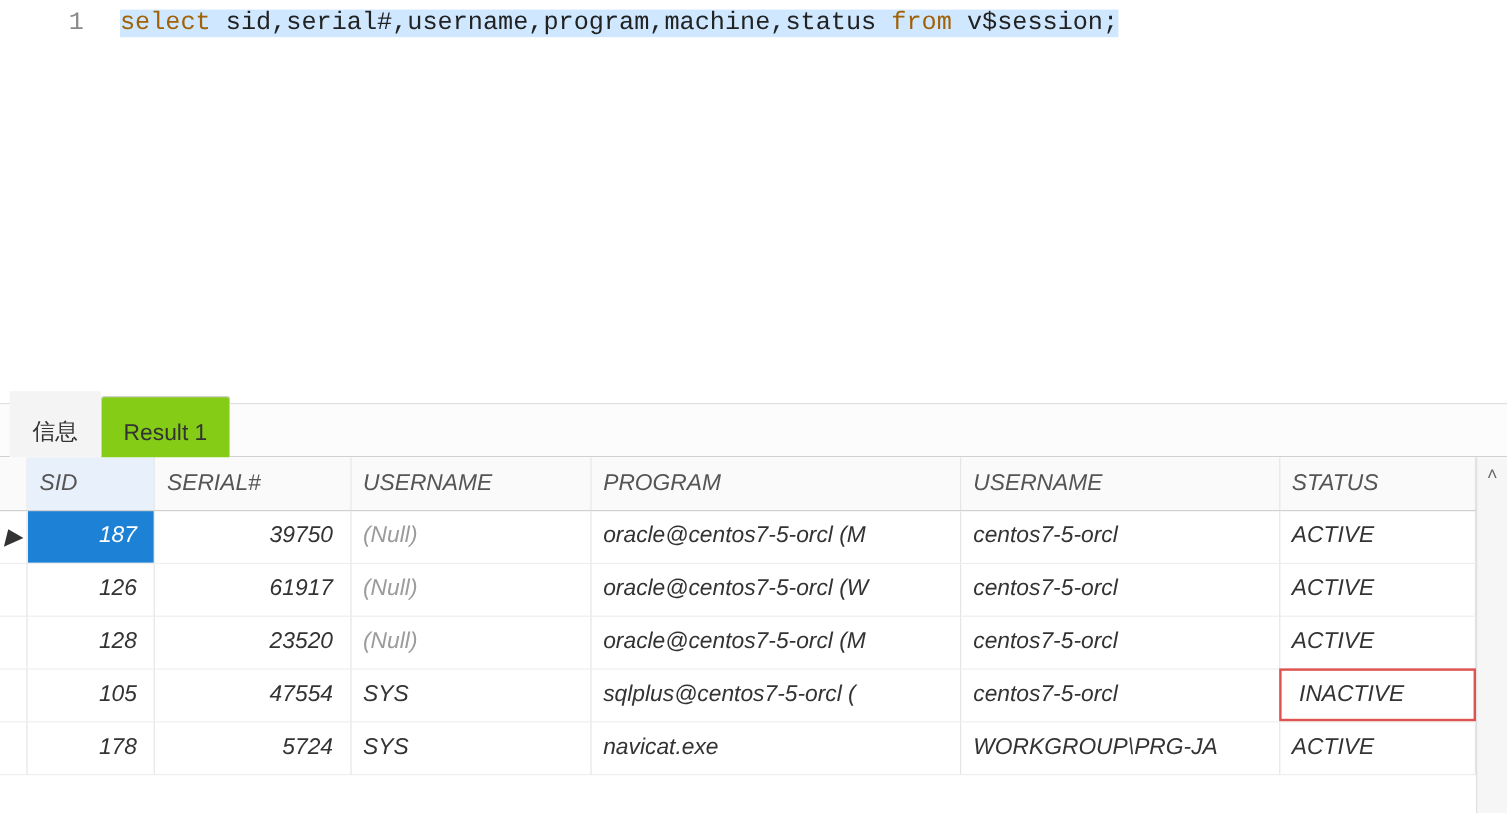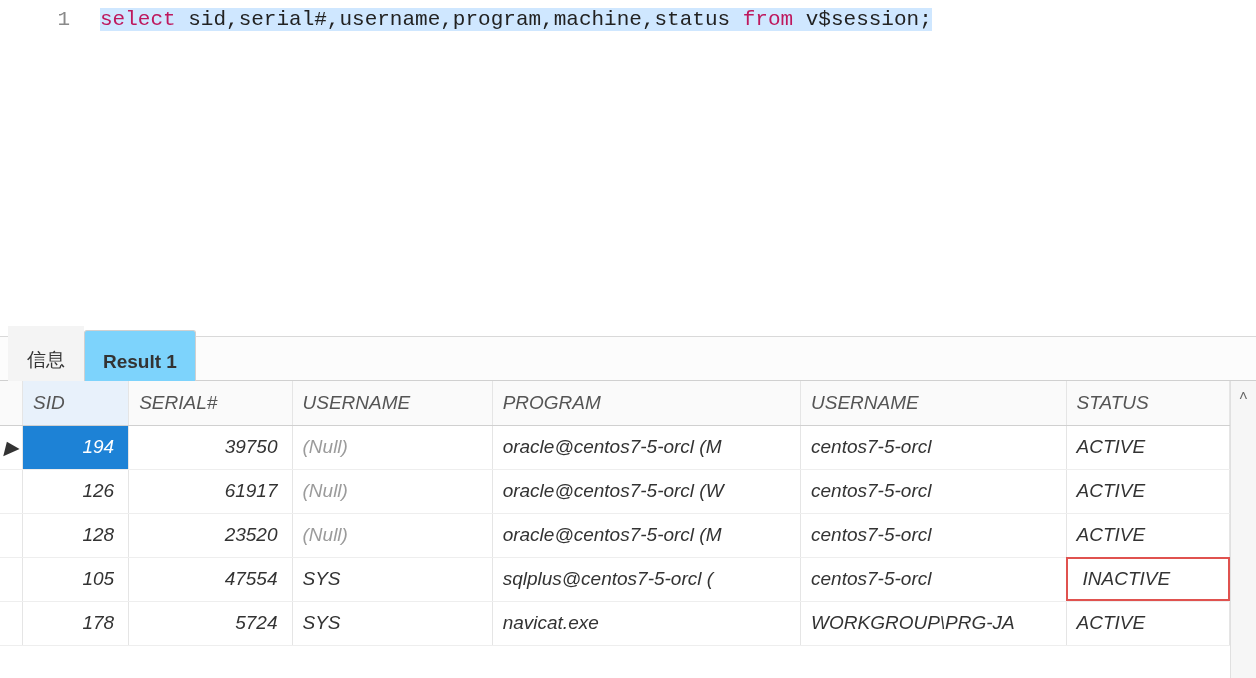--- a/index.html
+++ b/index.html
@@ -23,21 +23,21 @@
     padding: 6px 30px 0 0;
     user-select: none;
     background: #fff;
   }
   .code-area {
     flex: 1;
     padding: 6px 0 0 0;
     white-space: pre;
   }
   .code-area .sel { background: #cfe7ff; }
-  .code-area .kw { color: #be185d; font-family: Liberation Mono, monospace; }
+  .code-area .kw { color: #a16207; font-family: Liberation Mono, monospace; }
   .code-area .txt { color: #222; }
 
   
   .tabs {
     height: 44px;
     display: flex;
     align-items: flex-end;
     padding-left: 8px;
     border-bottom: 1px solid #d0d0d0;
     background: #fcfcfc;
@@ -47,24 +47,23 @@
     font-size: 19px;
     color: #333;
     border: 1px solid transparent;
     border-bottom: none;
     cursor: pointer;
     position: relative;
     top: 1px;
     background: #f4f4f4;
   }
   .tab.active {
-    background: #7dd3fc;
+    background: #84cc16;
     border-color: #d0d0d0;
     border-radius: 3px 3px 0 0;
-    font-weight: bold;
   }
 
   
   .grid-wrap {
     flex: 1;
     display: flex;
     overflow: hidden;
     background: #fff;
     font-size: 19px;
   }
@@ -167,21 +166,21 @@
             <th>SERIAL#</th>
             <th>USERNAME</th>
             <th>PROGRAM</th>
             <th>USERNAME</th>
             <th>STATUS</th>
           </tr>
         </thead>
         <tbody>
           <tr class="selected">
             <td class="marker-col">▶</td>
-            <td class="num sid-cell">194</td>
+            <td class="num sid-cell">187</td>
             <td class="num">39750</td>
             <td class="null">(Null)</td>
             <td>oracle@centos7-5-orcl (M</td>
             <td>centos7-5-orcl</td>
             <td>ACTIVE</td>
           </tr>
           <tr>
             <td class="marker-col"></td>
             <td class="num sid-cell">126</td>
             <td class="num">61917</td>

